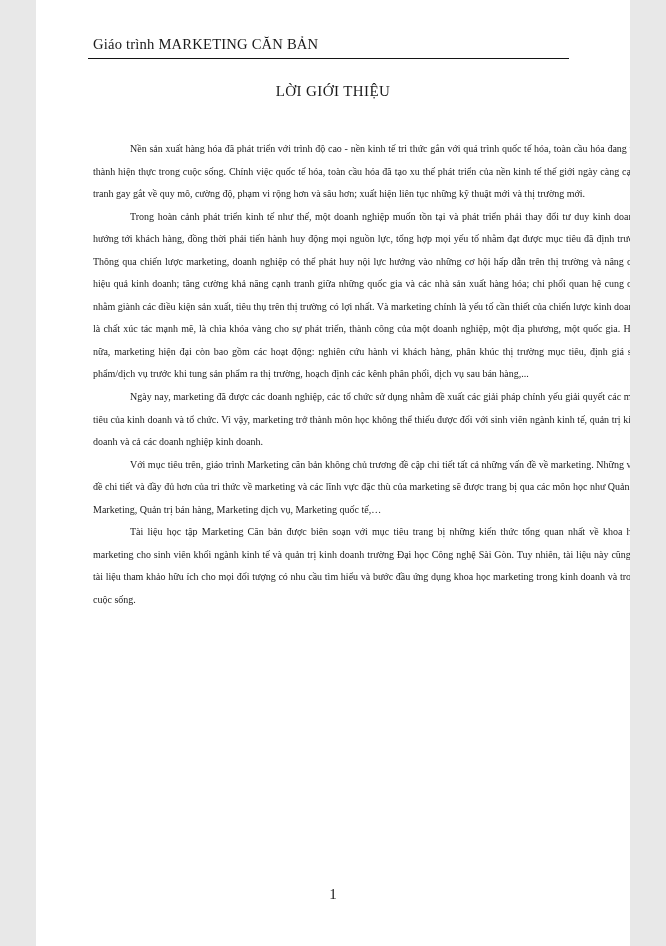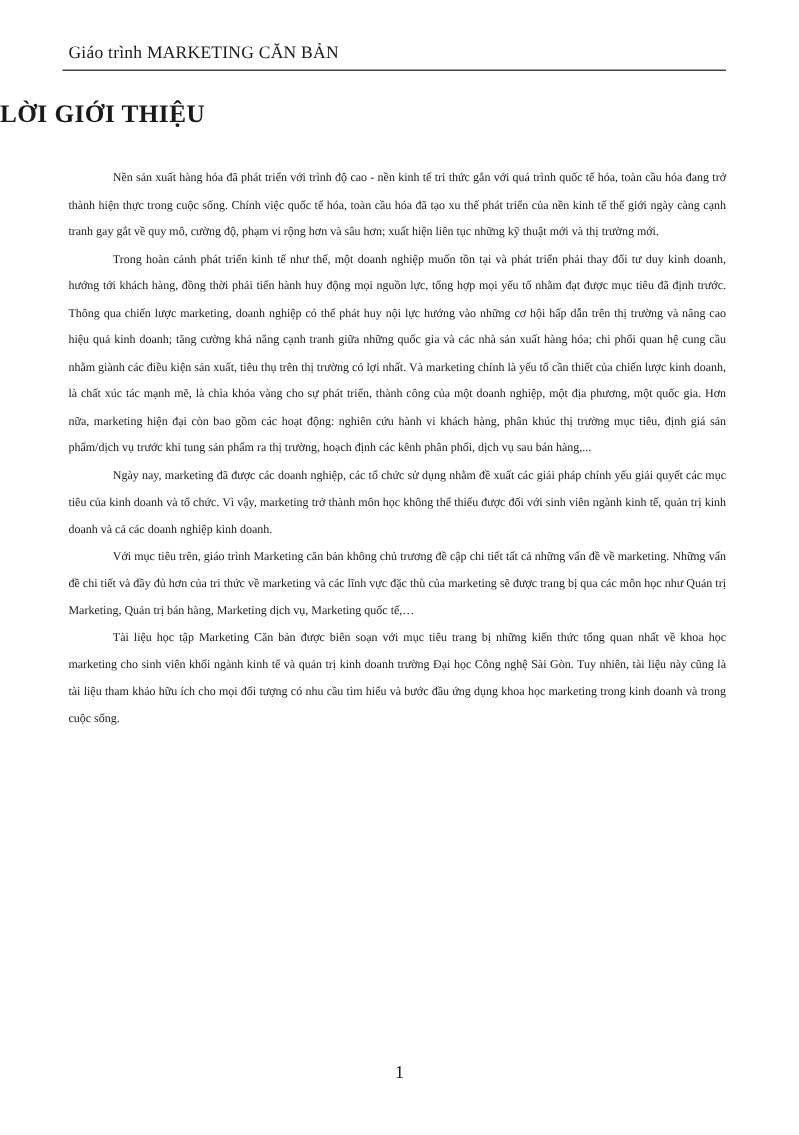--- a/index.html
+++ b/index.html
@@ -2,21 +2,21 @@
 <html><head>
 <meta charset="utf-8">
 <style>
   html, body {
     margin: 0;
     padding: 0;
     background: #e8e8e8;
   }
   .page {
     position: relative;
-    width: 666px;
+    width: 594px;
     height: 946px;
     margin: 0 auto;
     background: #ffffff;
     color: #1a1a1a;
     font-family: "Liberation Serif", "DejaVu Serif", serif;
     overflow: hidden;
   }
   .running-header {
     position: absolute;
     left: 52px;
@@ -30,23 +30,23 @@
   .running-header .running-title {
     padding-left: 5px;
     letter-spacing: 0.2px;
   }
   .doc-title {
     position: absolute;
     top: 83px;
     left: 0;
     right: 0;
     margin: 0;
-    text-align: left;
-    font-size: 21px;
-    font-weight: bold;
+    text-align: center;
+    font-size: 15px;
+    font-weight: normal;
     letter-spacing: 0.4px;
   }
   .body-text {
     position: absolute;
     left: 57px;
     width: 548px;
     top: 138px;
     font-size: 10px;
     line-height: 22.55px;
     text-align: justify;

